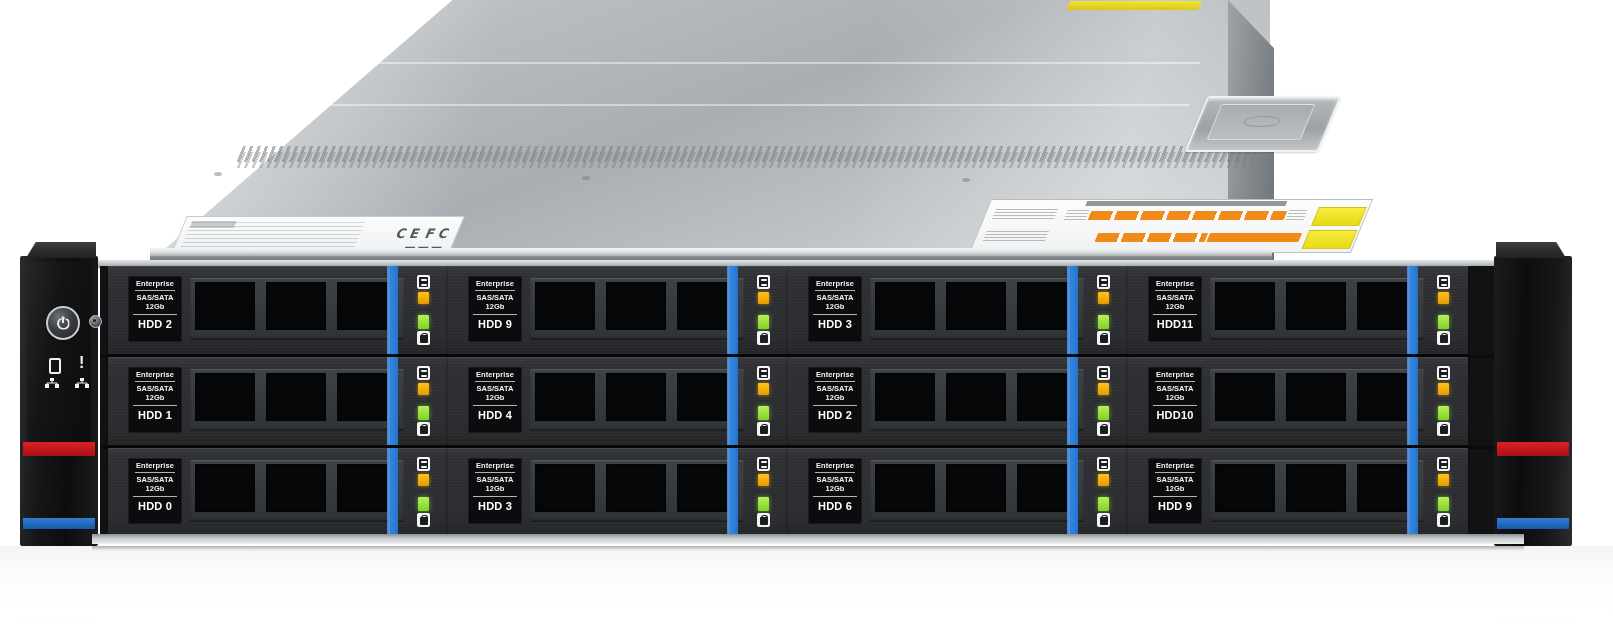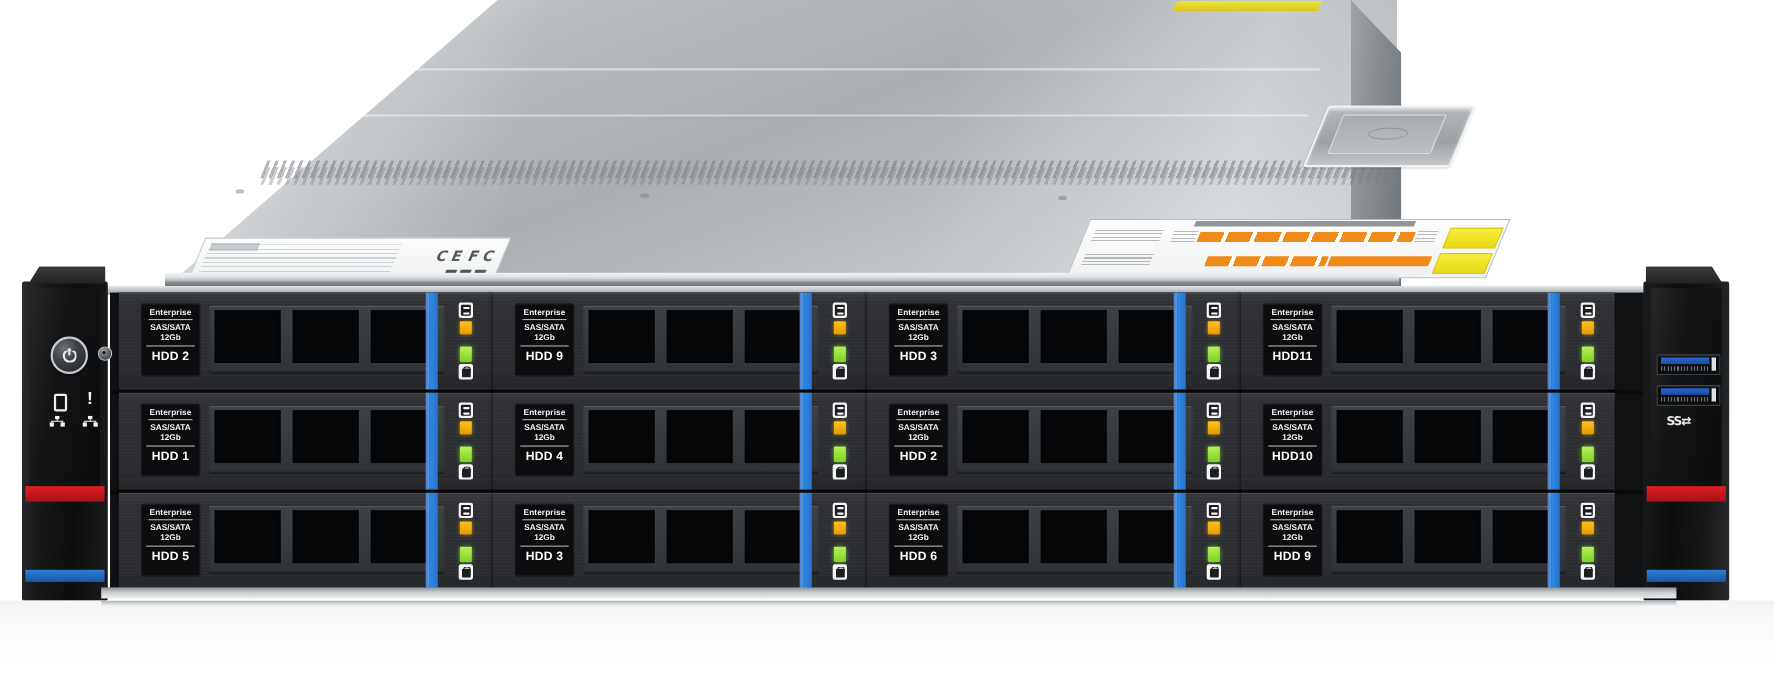--- a/index.html
+++ b/index.html
@@ -441,35 +441,20 @@
           <rect x="10" y="6" width="4" height="4" fill="#f0f2f3"></rect>
           <path d="M7 3 L7 5 M2 6 L2 5 L12 5 L12 6" stroke="#f0f2f3" stroke-width="1" fill="none"></path>
         </svg>
       </div>
       <div class="ear-redstripe"></div>
       <div class="ear-bluestripe"></div>
     </div>
 
     <div class="ear right">
       <div class="ear-top-bevel" style="left:2px;-webkit-clip-path:polygon(0% 0%,86% 0%,100% 100%,0% 100%);clip-path:polygon(0% 0%,86% 0%,100% 100%,0% 100%);"></div>
-      <div class="ear-panel">
-
-        <div class="usb-port" style="left:5px;top:60px;">
-          <div class="tongue"></div>
-          <div class="pins"></div>
-          <div class="notch"></div>
-        </div>
-        <div class="usb-port" style="left:5px;top:88px;">
-          <div class="tongue"></div>
-          <div class="pins"></div>
-          <div class="notch"></div>
-        </div>
-
-        <div class="ss-logo" style="left:14px;top:114px;">SS⇄</div>
-      </div>
       <div class="ear-redstripe"></div>
       <div class="ear-bluestripe"></div>
     </div>
 
     <div id="columns">
         <div class="col c0">
           <div class="tray r0">
             <div class="tray-grain"></div>
             <div class="dlabel">
               <div class="l-ent">Enterprise</div>
@@ -526,21 +511,21 @@
             </div>
           </div>
           <div class="tray r2">
             <div class="tray-grain"></div>
             <div class="dlabel">
               <div class="l-ent">Enterprise</div>
               <div class="rule"></div>
               <div class="l-if">SAS/SATA</div>
               <div class="l-sp">12Gb</div>
               <div class="rule2"></div>
-              <div class="l-id">HDD 5</div>
+              <div class="l-id">HDD 0</div>
             </div>
             <div class="vent-frame">
               <div class="vent-hole h1"></div>
               <div class="vent-hole h2"></div>
               <div class="vent-hole h3"></div>
             </div>
             <div class="blue-stripe"></div>
             <div class="ledcol">
               <div class="ic-white" style="top:0px;">
                 <div class="gl"></div>

